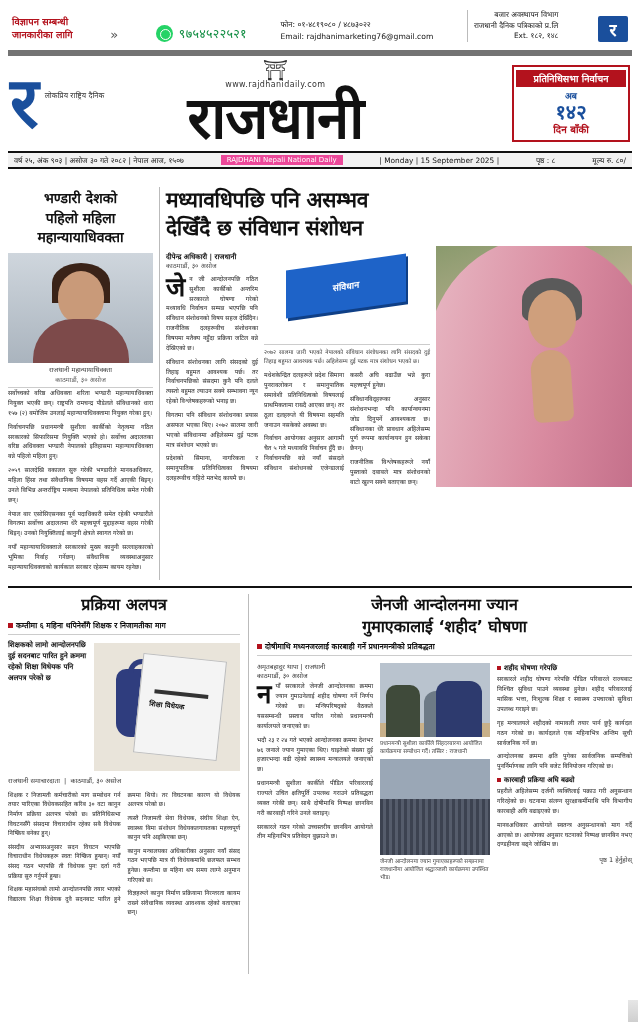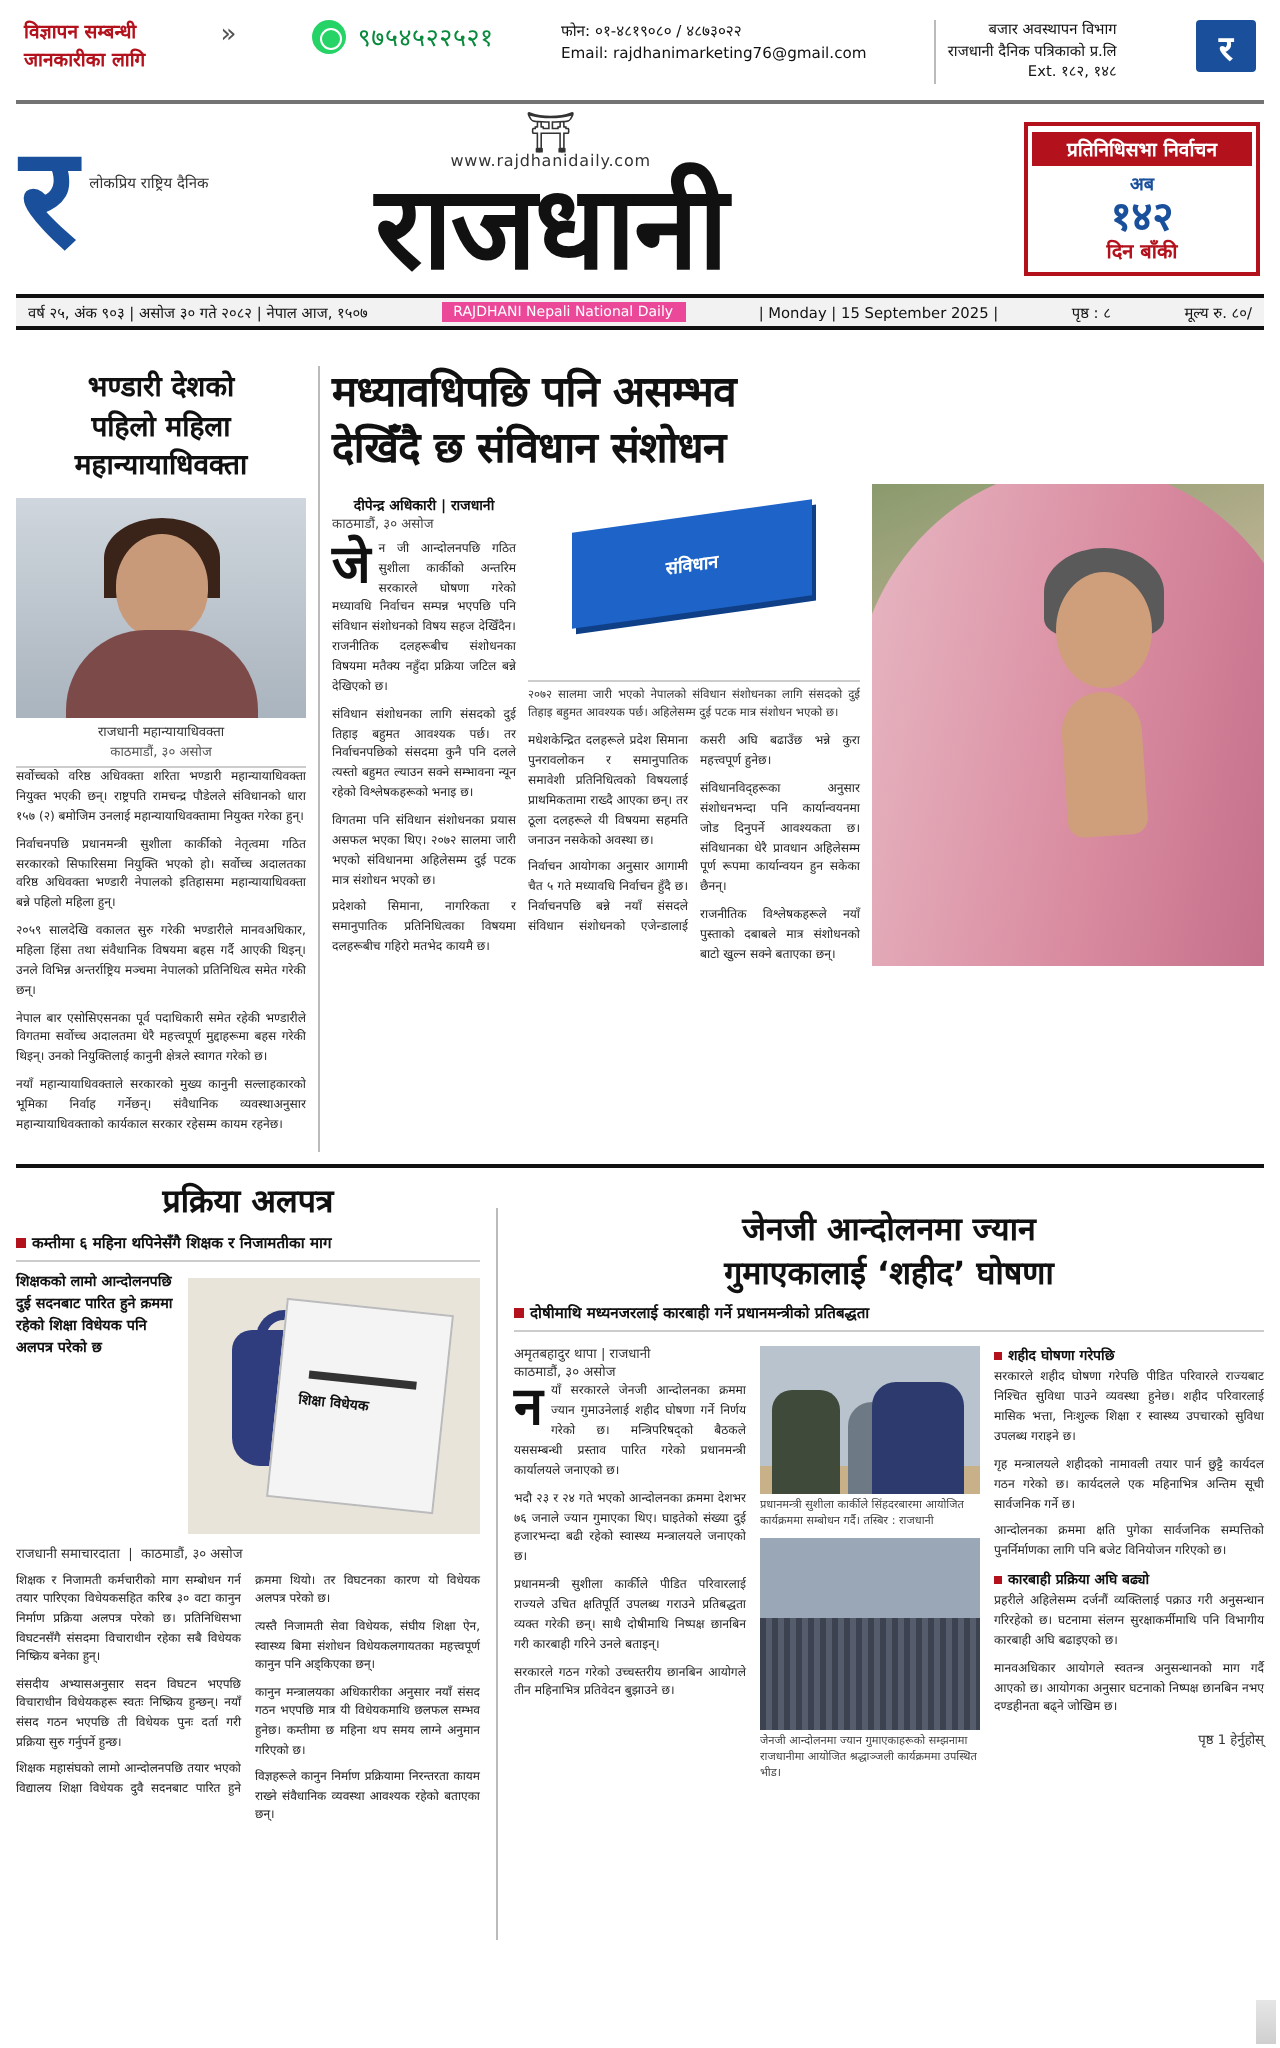--- a/index.html
+++ b/index.html
@@ -8,22 +8,22 @@
     width:640px; height:1024px;
     background:#ffffff;
     font-family:"DejaVu Sans", sans-serif;
     color:#111;
     overflow:hidden;
   }
   .page { width:640px; height:1024px; position:relative; padding:6px 8px; }
 
   
   .topbar {
-    display:flex; align-items:flex-start; justify-content:space-between;
-    border-bottom:2px solid #737373;
+    display:flex; align-items:flex-end; justify-content:space-between;
+    border-bottom:6px solid #737373;
     padding:4px 4px 8px 4px;
     gap:6px;
   }
   .tb-left { font-size:9.5px; color:#b3121d; font-weight:bold; line-height:1.45; white-space:nowrap; }
   .tb-left .l2 { color:#b3121d; }
   .chev { color:#555; font-size:13px; padding:0 4px; }
   .tb-mid { display:flex; align-items:center; gap:6px; }
   .wa {
     width:17px; height:17px; border-radius:50%; background:#25D366;
     display:inline-block; position:relative;
@@ -104,21 +104,21 @@
     font-size:6.1px; line-height:1.62; text-align:justify; color:#222;
     column-gap:6px; hyphens:auto; word-break:break-word;
   }
   .body-text p { margin:0 0 4px; }
 
   .mid-head {
     font-size:21px; font-weight:bold; line-height:1.3; color:#111; letter-spacing:-.3px;
   }
   .mid-head .l2 { display:block; }
   .mid-sub { font-size:6.6px; color:#444; margin-top:6px; }
-  .mid-sub b { display:block; font-size:7px; color:#111;text-align:center; }
+  .mid-sub b { display:block; font-size:7px; color:#111; }
 
   .dropcap {
     float:left; font-size:26px; line-height:.9; font-weight:bold; padding:2px 4px 0 0; color:#111;
   }
 
   .mid-cols { display:flex; gap:6px; margin-top:4px; }
   .mid-c1 { width:92px; }
   .mid-c2 { flex:1; }
 
   .book-fig { height:92px; background:#fff; position:relative; margin:2px 0 4px; }
@@ -139,21 +139,21 @@
   .hero-face { position:absolute; left:92px; top:44px; width:48px; height:58px; border-radius:50%; background:#cf9f7c; }
   .hero-hair { position:absolute; left:86px; top:32px; width:60px; height:44px; border-radius:50% 50% 20% 20%; background:#5a5a5a; }
   .hero-hands { position:absolute; left:96px; top:104px; width:40px; height:72px; background:#cf9f7c; border-radius:20px 20px 8px 8px; transform:rotate(-4deg); }
 
   
   .hr-thick { border-top:2px solid #111; margin:6px 0 0; }
 
   
   .bottom { display:flex; gap:8px; margin-top:6px; height:380px; }
   .b-left { width:232px; }
-  .b-right { flex:1; border-left:1px solid #bbb; padding-left:8px;margin-top:14px; }
+  .b-right { flex:1; border-left:1px solid #bbb; padding-left:8px; }
 
   .b-head { font-size:16px; font-weight:bold; line-height:1.35; text-align:center; color:#111; }
   .b-kicker { font-size:7.6px; font-weight:bold; color:#111; margin-top:4px; border-bottom:1px solid #ccc; padding-bottom:4px; }
   .b-kicker .sq { display:inline-block; width:5px; height:5px; background:#b3121d; margin-right:3px; }
 
   .b-photo { height:128px; background:#e9e4da; position:relative; overflow:hidden; margin-top:4px; }
   .bag { position:absolute; left:22px; top:26px; width:52px; height:68px; background:#2f3d7e; border-radius:10px 10px 14px 14px; }
   .bag:after { content:""; position:absolute; left:12px; top:-10px; width:28px; height:18px; border:5px solid #2f3d7e; border-bottom:none; border-radius:14px 14px 0 0; }
   .ballot { position:absolute; right:18px; top:14px; width:84px; height:100px; background:#f4f4f4; border:1px solid #bbb; transform:rotate(6deg); }
   .ballot .slot { position:absolute; left:14px; top:34px; width:54px; height:4px; background:#333; }

